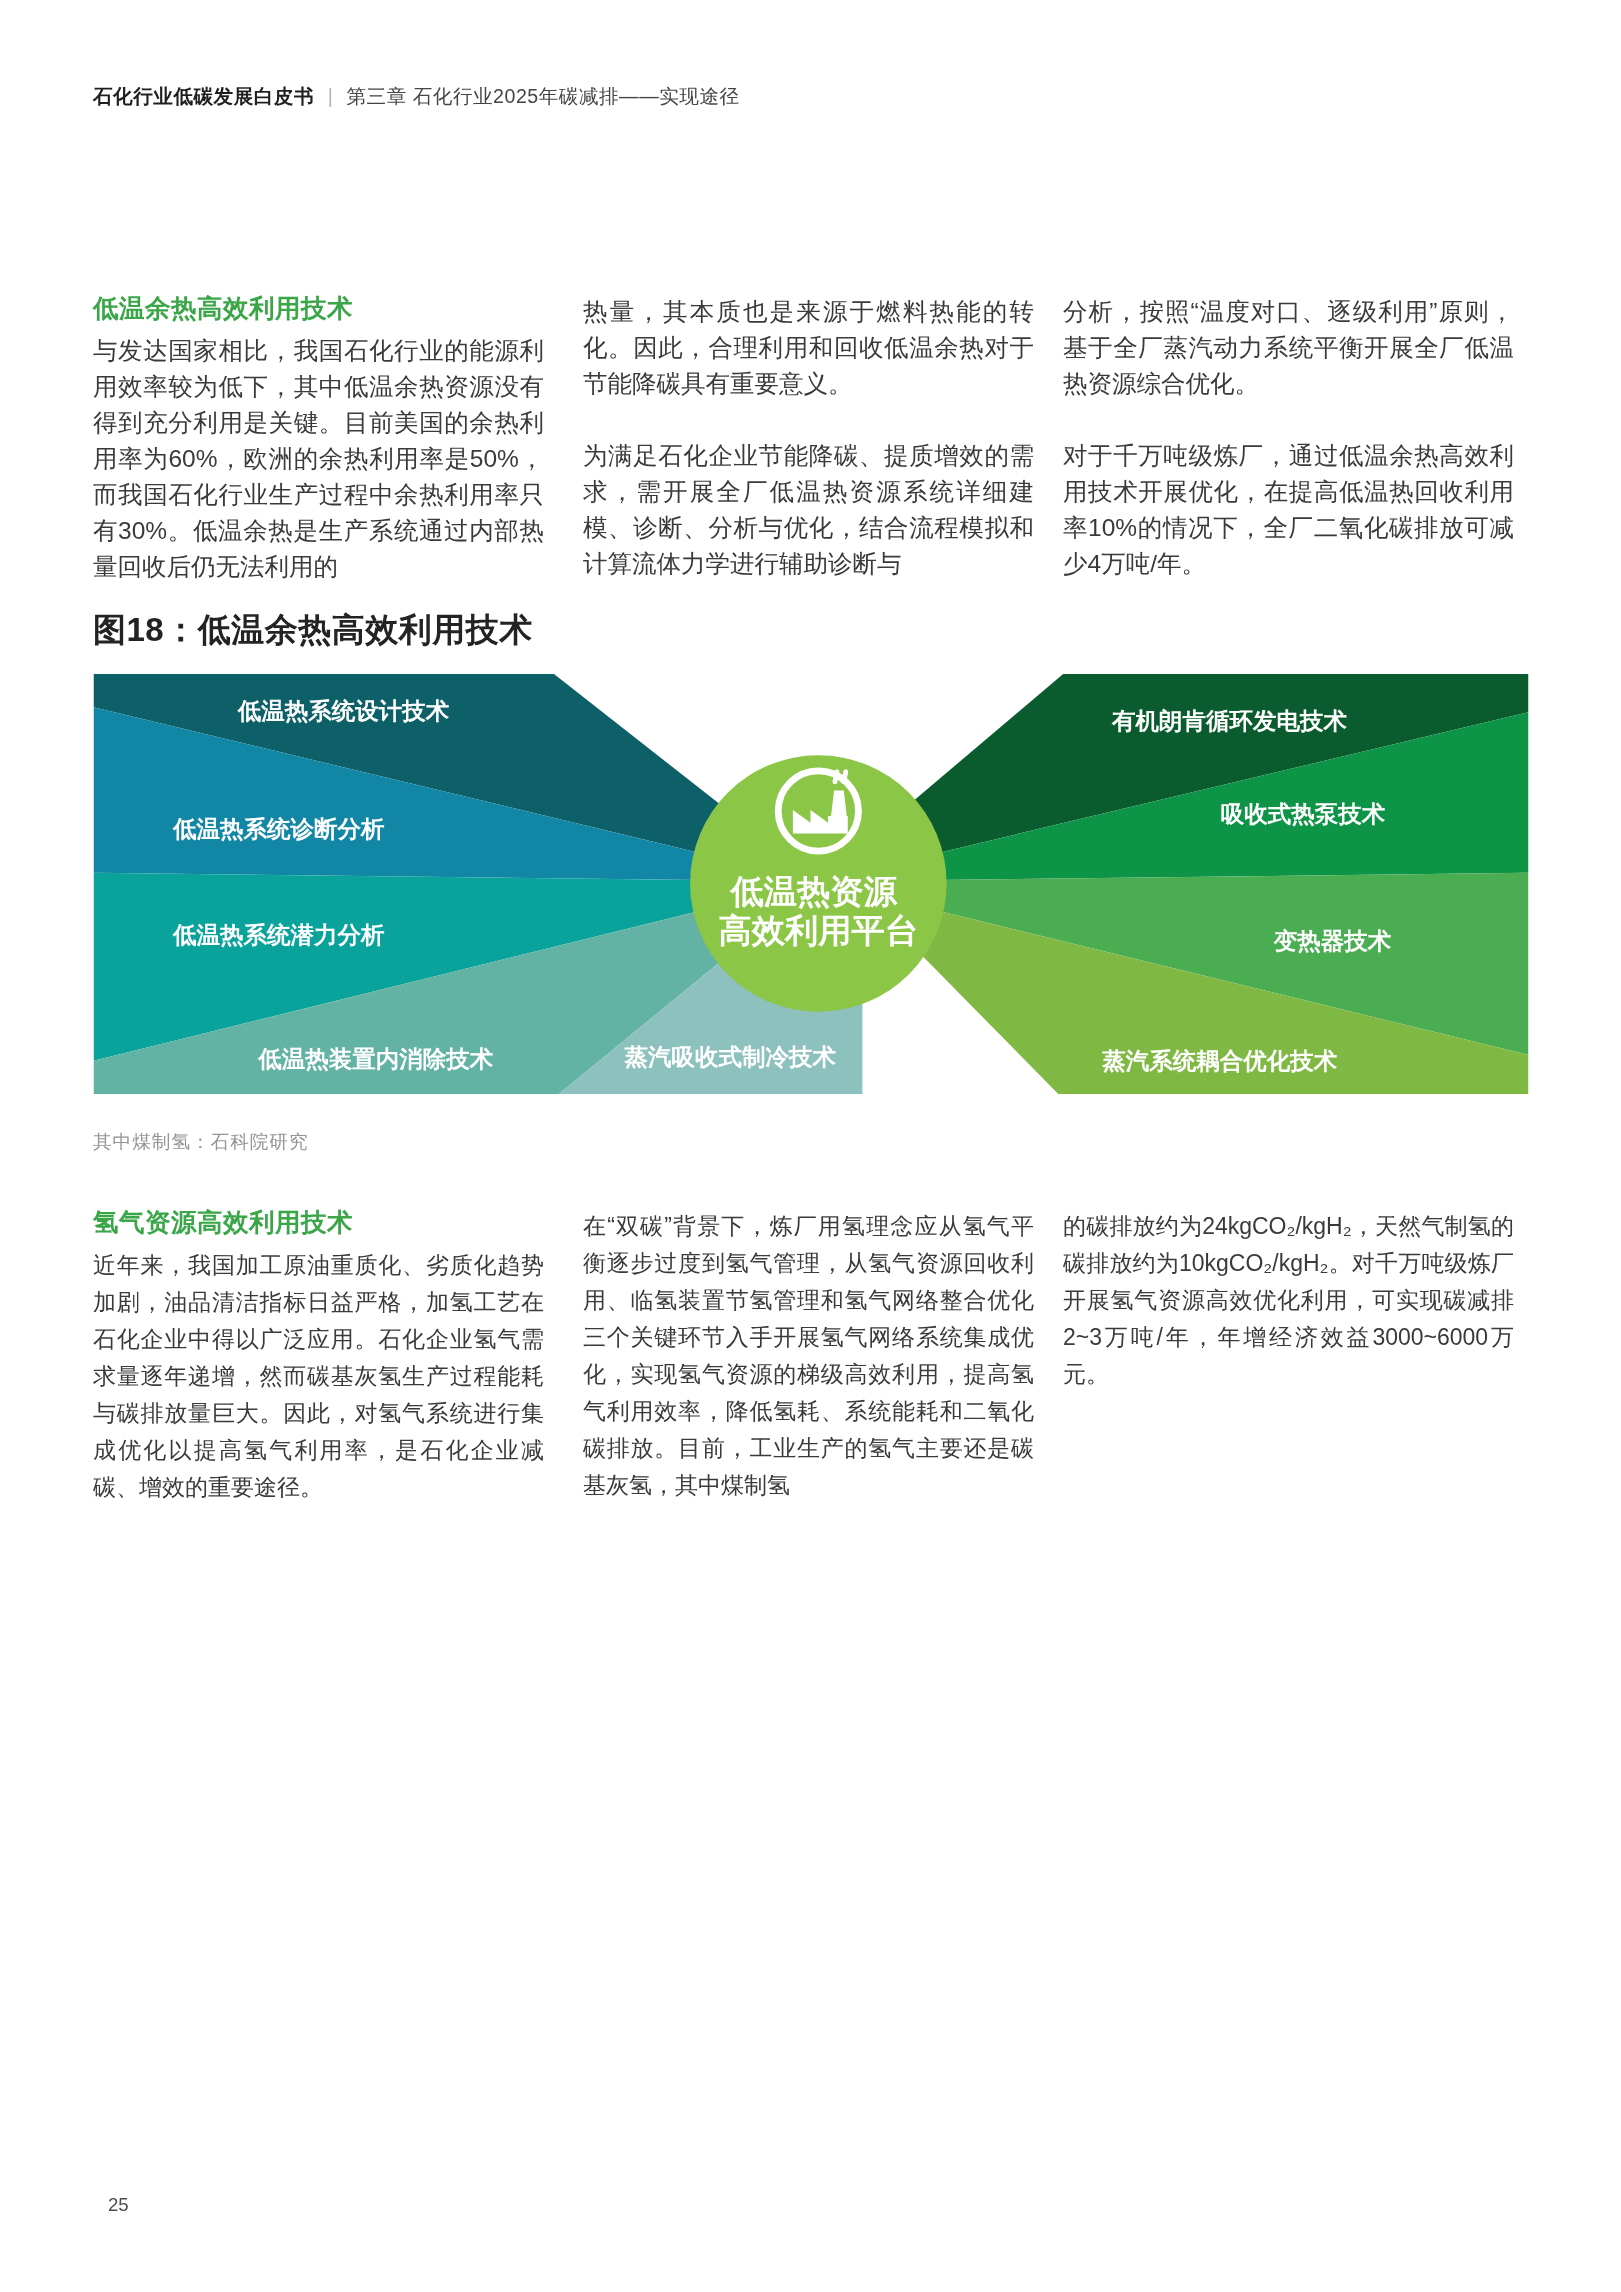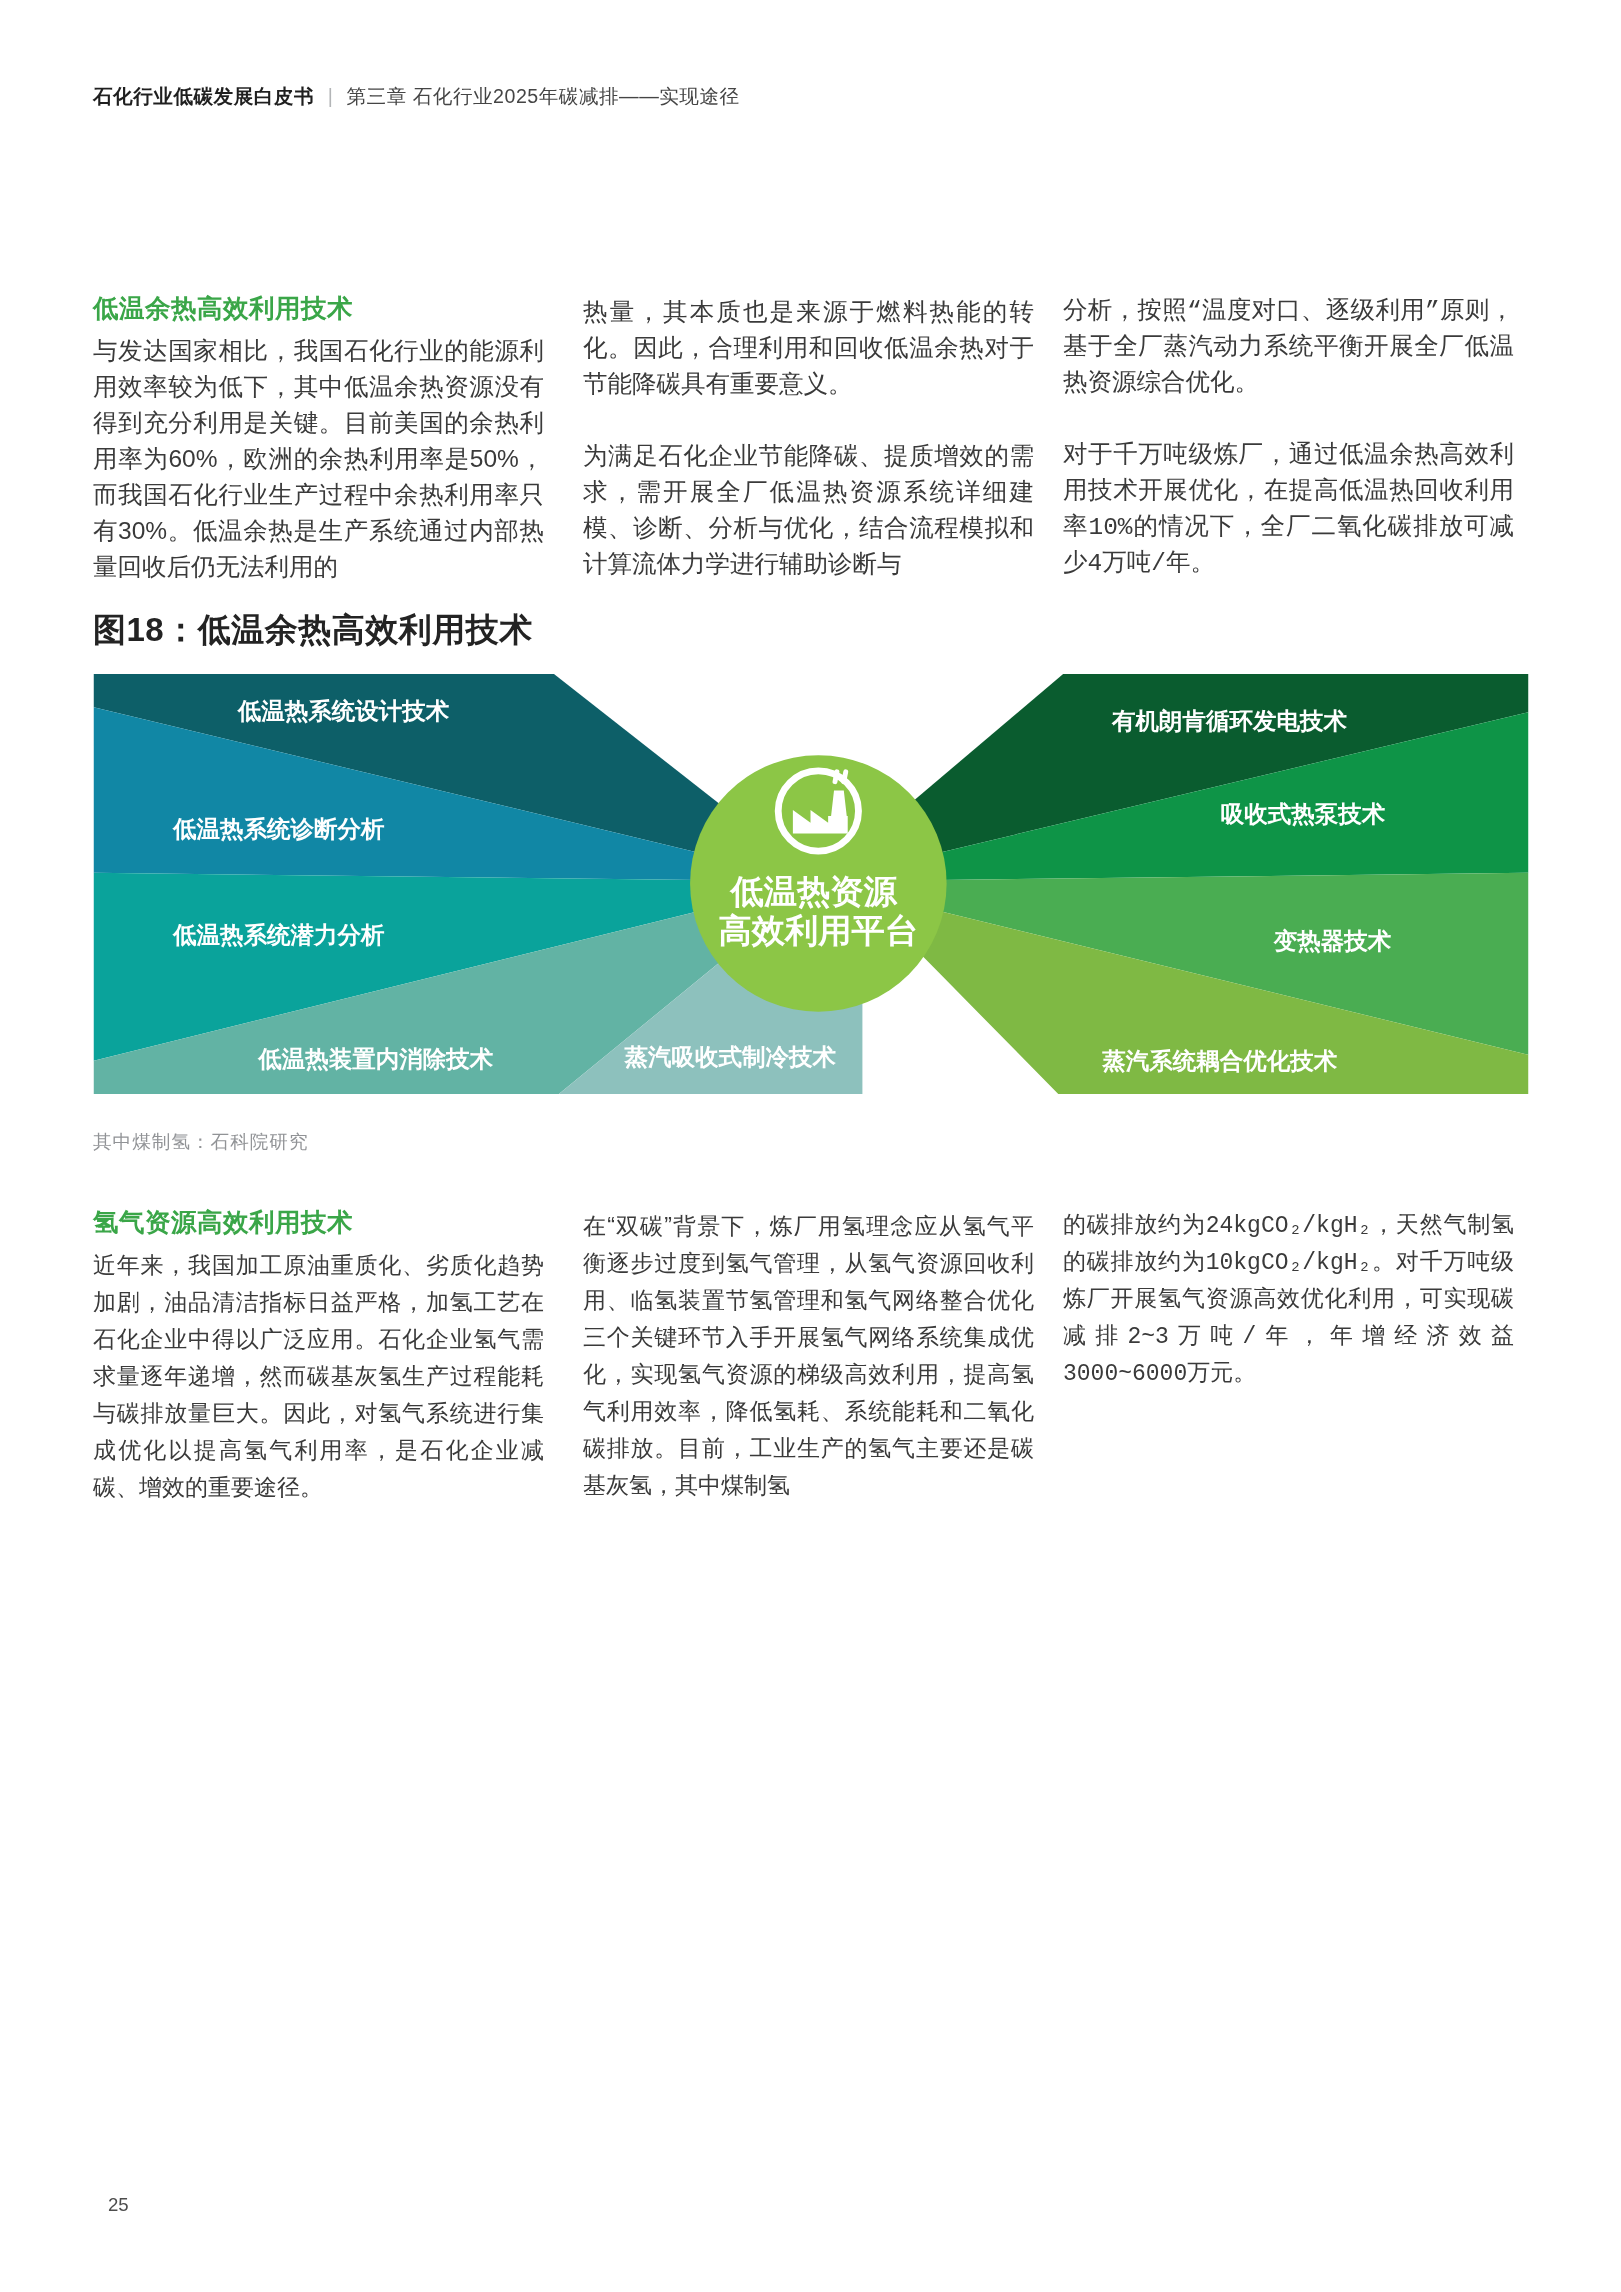--- a/index.html
+++ b/index.html
@@ -18,21 +18,21 @@
   .header .doc-title{font-weight:bold;color:#1f1f1f;letter-spacing:0.5px;}
   .header .sep{color:#b3b5b7;margin:0 13.7px;font-weight:300;}
   .header .chapter{color:#454545;letter-spacing:0.5px;}
   
   .col{position:absolute;width:451px;color:#3a3a3a;}
   .sec1 .col{top:294px;font-size:24.5px;line-height:36px;}
   .sec2 .col{top:1208px;font-size:23px;line-height:37px;}
   .col p{margin:0 0 36px 0;text-align:justify;}
   .sec2 .col p{margin-bottom:37px;}
   .col p:last-child{margin-bottom:0;}
-  .col-1{left:93px;} .col-2{left:583px;} .col-3{left:1063px;font-family:Liberation Mono, monospace;}
+  .col-1{left:93px;} .col-2{left:583px;} .col-3{left:1063px;}
   .sec-title{
     color:#3aa648;font-weight:bold;font-size:25.5px;line-height:29px;
     margin:0 0 9.8px 0;letter-spacing:0.5px;
   }
   
   .fig-caption{
     position:absolute;left:93px;top:608px;
     font-size:33px;font-weight:bold;color:#232323;letter-spacing:0.5px;
   }
   .diagram{position:absolute;left:93px;top:671px;width:1436px;height:423px;}

